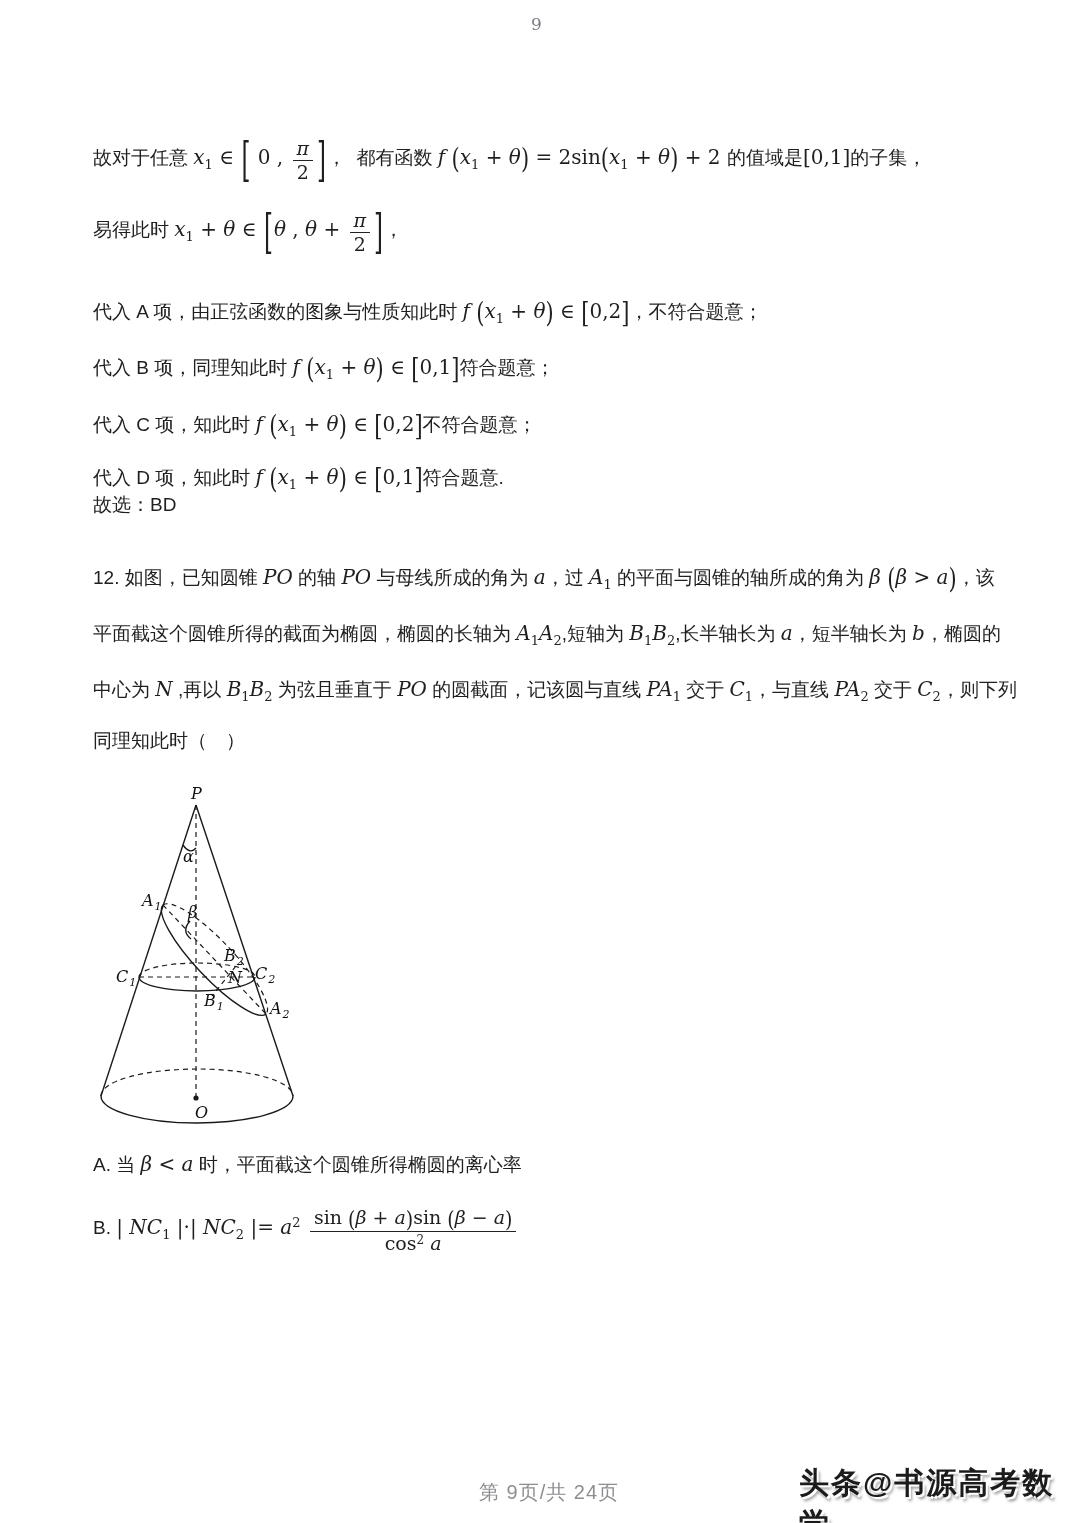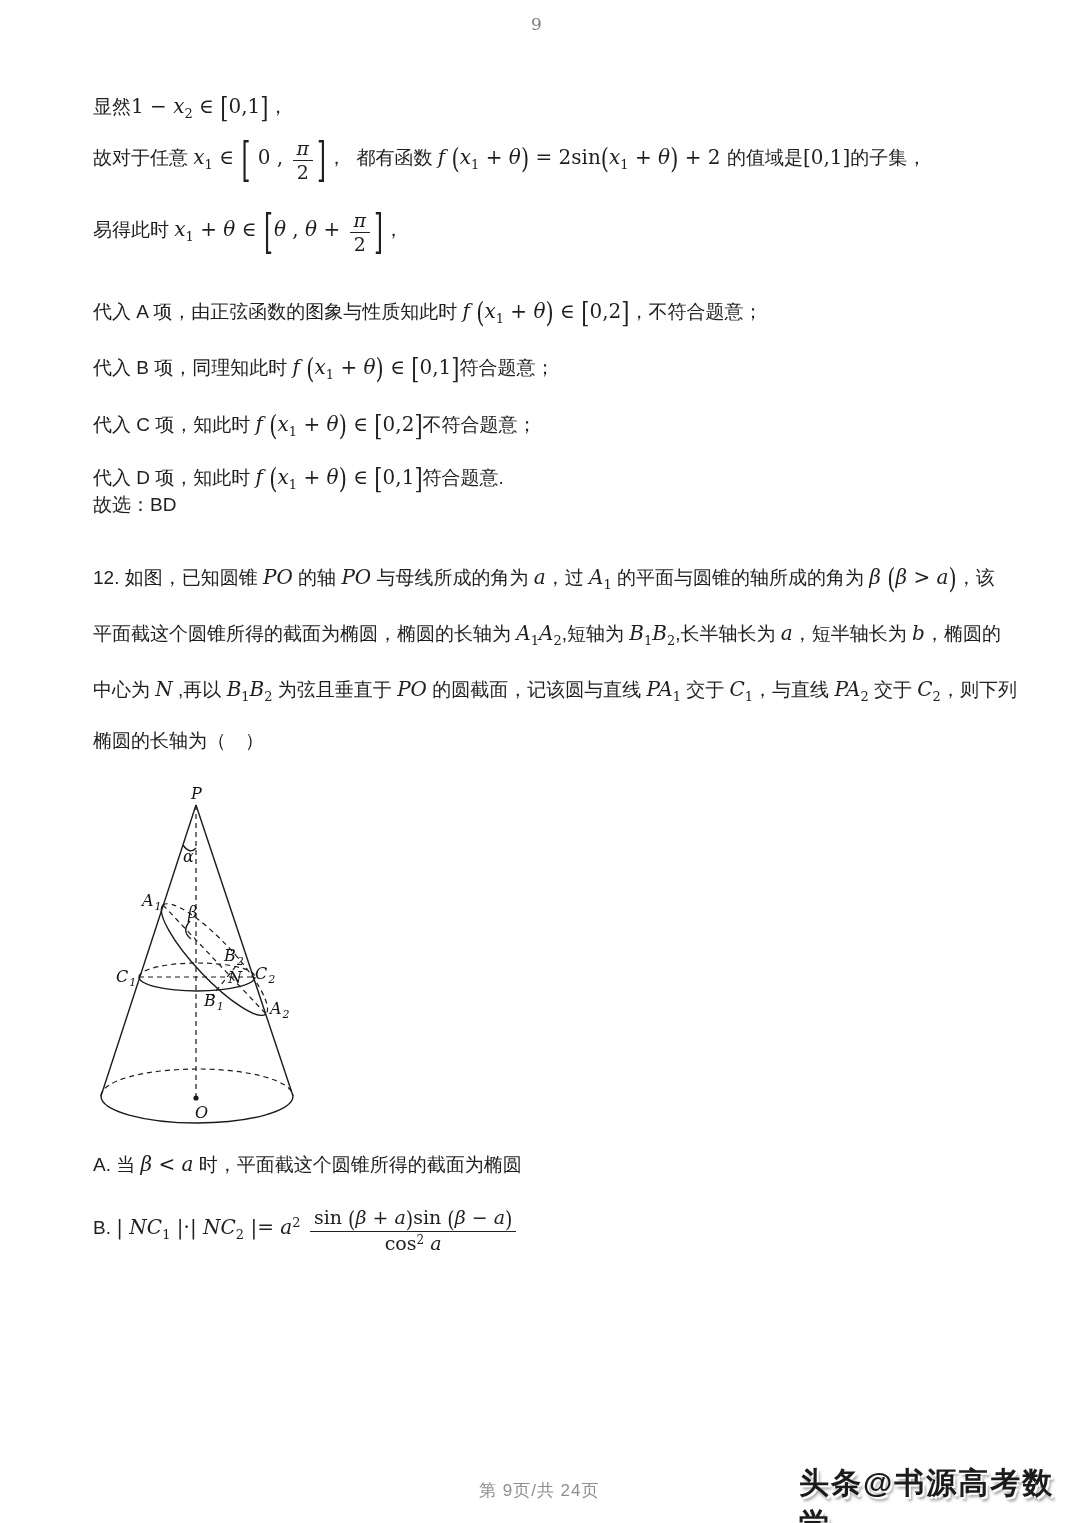--- a/index.html
+++ b/index.html
@@ -21,51 +21,50 @@
         margin:0 3px;}
   .frac .fn,.frac .fd{line-height:1.2;padding:0 4px;white-space:pre;}
   .frac .fn{border-bottom:1.5px solid #222;}
   .frac .r-mu,.frac .r-mi,.frac .r-mbi{font-size:19px;}
   .frac .r-big{font-size:19px;transform:scaleY(1.2);}
   .frac .r-sup{font-size:12px;vertical-align:6px;}
   
   .top-num{position:absolute;left:531px;top:14px;font-family:"DejaVu Serif",serif;
            font-size:17px;color:#7d7d85;}
   .footer-page{position:absolute;left:479px;top:1479px;font-family:"Liberation Sans",sans-serif;
-           font-size:17px;color:#8e8e92;letter-spacing:1px;}
+           font-size:20px;color:#8e8e92;letter-spacing:1px;}
   .watermark{position:absolute;left:799px;top:1463px;font-family:"Liberation Sans",sans-serif;
            font-size:30px;font-weight:700;letter-spacing:2px;color:#1b1b1b;
            text-shadow:2px 2px 0 #ffffff,3px 4px 3px #9a9a9a;}
   
   .diagram{position:absolute;left:58px;top:775px;}
   .diagram path,.diagram line{stroke:#1a1a1a;stroke-width:1.4;fill:none;}
   .diagram .dash{stroke-dasharray:5 4;stroke-width:1.2;}
   .lbl{font-family:"DejaVu Serif",serif;font-style:italic;font-size:16px;fill:#111;}
   .lsub{font-size:11px;}
 </style>
 </head>
 <body>
 
 <div class="page">
 
   <div class="top-num">9</div>
 
-  <div class="line" style="top:91px"><span class="r-cn">显然</span><span class="r-mu">1 − </span><span class="r-mi">x</span><span class="r-sub">2</span><span class="r-mu"> ∈ </span><span class="r-big">[</span><span class="r-mu">0,1</span><span class="r-big">]</span><span class="r-cn">，</span></div>
   <div class="line" style="top:137px"><span class="r-cn">故对于任意 </span><span class="r-mi">x</span><span class="r-sub">1</span><span class="r-mu"> ∈ </span><span class="r-Big">[</span><span class="r-mu"> 0 , </span><span class="frac"><span class="fn"><span class="r-mi">π</span></span><span class="fd"><span class="r-mu">2</span></span></span><span class="r-Big">]</span><span class="r-cn">，  都有函数 </span><span class="r-mi">f </span><span class="r-big">(</span><span class="r-mi">x</span><span class="r-sub">1</span><span class="r-mu"> + </span><span class="r-mi">θ</span><span class="r-big">)</span><span class="r-mu"> = 2sin</span><span class="r-big">(</span><span class="r-mi">x</span><span class="r-sub">1</span><span class="r-mu"> + </span><span class="r-mi">θ</span><span class="r-big">)</span><span class="r-mu"> + 2 </span><span class="r-cn">的值域是</span><span class="r-mu">[0,1]</span><span class="r-cn">的子集，</span></div>
   <div class="line" style="top:209px"><span class="r-cn">易得此时 </span><span class="r-mi">x</span><span class="r-sub">1</span><span class="r-mu"> + </span><span class="r-mi">θ</span><span class="r-mu"> ∈ </span><span class="r-Big">[</span><span class="r-mi">θ</span><span class="r-mu"> , </span><span class="r-mi">θ</span><span class="r-mu"> + </span><span class="frac"><span class="fn"><span class="r-mi">π</span></span><span class="fd"><span class="r-mu">2</span></span></span><span class="r-Big">]</span><span class="r-cn">，</span></div>
   <div class="line" style="top:296px"><span class="r-cn">代入 A 项，由正弦函数的图象与性质知此时 </span><span class="r-mi">f </span><span class="r-big">(</span><span class="r-mi">x</span><span class="r-sub">1</span><span class="r-mu"> + </span><span class="r-mi">θ</span><span class="r-big">)</span><span class="r-mu"> ∈ </span><span class="r-big">[</span><span class="r-mu">0,2</span><span class="r-big">]</span><span class="r-cn">，不符合题意；</span></div>
   <div class="line" style="top:352px"><span class="r-cn">代入 B 项，同理知此时 </span><span class="r-mi">f </span><span class="r-big">(</span><span class="r-mi">x</span><span class="r-sub">1</span><span class="r-mu"> + </span><span class="r-mi">θ</span><span class="r-big">)</span><span class="r-mu"> ∈ </span><span class="r-big">[</span><span class="r-mu">0,1</span><span class="r-big">]</span><span class="r-cn">符合题意；</span></div>
   <div class="line" style="top:409px"><span class="r-cn">代入 C 项，知此时 </span><span class="r-mi">f </span><span class="r-big">(</span><span class="r-mi">x</span><span class="r-sub">1</span><span class="r-mu"> + </span><span class="r-mi">θ</span><span class="r-big">)</span><span class="r-mu"> ∈ </span><span class="r-big">[</span><span class="r-mu">0,2</span><span class="r-big">]</span><span class="r-cn">不符合题意；</span></div>
   <div class="line" style="top:462px"><span class="r-cn">代入 D 项，知此时 </span><span class="r-mi">f </span><span class="r-big">(</span><span class="r-mi">x</span><span class="r-sub">1</span><span class="r-mu"> + </span><span class="r-mi">θ</span><span class="r-big">)</span><span class="r-mu"> ∈ </span><span class="r-big">[</span><span class="r-mu">0,1</span><span class="r-big">]</span><span class="r-cn">符合题意.</span></div>
   <div class="line" style="top:490px"><span class="r-cn">故选：BD</span></div>
 
   <div class="line" style="top:562px"><span class="r-cn">12. 如图，已知圆锥 </span><span class="r-mi">PO</span><span class="r-cn"> 的轴 </span><span class="r-mi">PO</span><span class="r-cn"> 与母线所成的角为 </span><span class="r-mi">a</span><span class="r-cn">，过 </span><span class="r-mi">A</span><span class="r-sub">1</span><span class="r-cn"> 的平面与圆锥的轴所成的角为 </span><span class="r-mi">β </span><span class="r-big">(</span><span class="r-mi">β</span><span class="r-mu"> &gt; </span><span class="r-mi">a</span><span class="r-big">)</span><span class="r-cn">，该</span></div>
   <div class="line" style="top:618px"><span class="r-cn">平面截这个圆锥所得的截面为椭圆，椭圆的长轴为 </span><span class="r-mi">A</span><span class="r-sub">1</span><span class="r-mi">A</span><span class="r-sub">2</span><span class="r-cn">,短轴为 </span><span class="r-mi">B</span><span class="r-sub">1</span><span class="r-mi">B</span><span class="r-sub">2</span><span class="r-cn">,长半轴长为 </span><span class="r-mi">a</span><span class="r-cn">，短半轴长为 </span><span class="r-mi">b</span><span class="r-cn">，椭圆的</span></div>
   <div class="line" style="top:674px"><span class="r-cn">中心为 </span><span class="r-mi">N</span><span class="r-cn"> ,再以 </span><span class="r-mi">B</span><span class="r-sub">1</span><span class="r-mi">B</span><span class="r-sub">2</span><span class="r-cn"> 为弦且垂直于 </span><span class="r-mi">PO</span><span class="r-cn"> 的圆截面，记该圆与直线 </span><span class="r-mi">PA</span><span class="r-sub">1</span><span class="r-cn"> 交于 </span><span class="r-mi">C</span><span class="r-sub">1</span><span class="r-cn">，与直线 </span><span class="r-mi">PA</span><span class="r-sub">2</span><span class="r-cn"> 交于 </span><span class="r-mi">C</span><span class="r-sub">2</span><span class="r-cn">，则下列</span></div>
-  <div class="line" style="top:726px"><span class="r-cn">椭圆的长轴为（　）</span></div>
+  <div class="line" style="top:726px"><span class="r-cn">同理知此时（　）</span></div>
 
   <svg class="diagram" width="370" height="380" viewBox="0 0 370 380">
     <path class="dash" d="M43 321 A96 27 0 0 1 235 321"></path>
     <path d="M43 321 A96 27 0 0 0 235 321"></path>
     <line class="dash" x1="138" y1="30" x2="138" y2="323"></line>
     <line x1="138" y1="30" x2="43" y2="321"></line>
     <line x1="138" y1="30" x2="235" y2="321"></line>
     <path class="dash" d="M81 202 A58 14 0 0 1 197 202"></path>
     <path d="M81 202 A58 14 0 0 0 197 202"></path>
     <line class="dash" x1="81" y1="202" x2="197" y2="202"></line>
@@ -83,18 +82,18 @@
     <text class="lbl" x="130" y="143"><tspan>β</tspan><tspan class="lsub" dx="1" dy="4"></tspan></text>
     <text class="lbl" x="166" y="186"><tspan>B</tspan><tspan class="lsub" dx="1" dy="4">2</tspan></text>
     <text class="lbl" x="58" y="207"><tspan>C</tspan><tspan class="lsub" dx="1" dy="4">1</tspan></text>
     <text class="lbl" x="197" y="204"><tspan>C</tspan><tspan class="lsub" dx="1" dy="4">2</tspan></text>
     <text class="lbl" x="170" y="208"><tspan>N</tspan><tspan class="lsub" dx="1" dy="4"></tspan></text>
     <text class="lbl" x="146" y="231"><tspan>B</tspan><tspan class="lsub" dx="1" dy="4">1</tspan></text>
     <text class="lbl" x="212" y="239"><tspan>A</tspan><tspan class="lsub" dx="1" dy="4">2</tspan></text>
     <text class="lbl" x="137" y="343"><tspan>O</tspan><tspan class="lsub" dx="1" dy="4"></tspan></text>
   </svg>
 
-  <div class="line" style="top:1149px"><span class="r-cn">A. 当 </span><span class="r-mi">β</span><span class="r-mu"> &lt; </span><span class="r-mi">a</span><span class="r-cn"> 时，平面截这个圆锥所得的截面为椭圆</span></div>
+  <div class="line" style="top:1149px"><span class="r-cn">A. 当 </span><span class="r-mi">β</span><span class="r-mu"> &lt; </span><span class="r-mi">a</span><span class="r-cn"> 时，平面截这个圆锥所得椭圆的离心率</span></div>
   <div class="line" style="top:1206px"><span class="r-cn">B. </span><span class="r-mu">| </span><span class="r-mi">NC</span><span class="r-sub">1</span><span class="r-mu"> |·| </span><span class="r-mi">NC</span><span class="r-sub">2</span><span class="r-mu"> |= </span><span class="r-mi">a</span><span class="r-sup">2</span><span class="r-mu"> </span><span class="frac"><span class="fn"><span class="r-mu">sin </span><span class="r-big">(</span><span class="r-mi">β</span><span class="r-mu"> + </span><span class="r-mi">a</span><span class="r-big">)</span><span class="r-mu">sin </span><span class="r-big">(</span><span class="r-mi">β</span><span class="r-mu"> − </span><span class="r-mi">a</span><span class="r-big">)</span></span><span class="fd"><span class="r-mu">cos</span><span class="r-sup">2</span><span class="r-mi"> a</span></span></span></div>
 
   <div class="footer-page">第 9页/共 24页</div>
   <div class="watermark">头条@书源高考数学</div>
 </div>
 
 </body></html>

